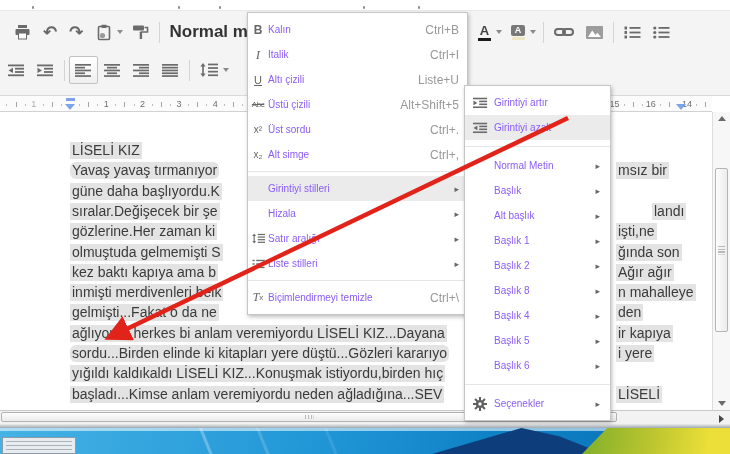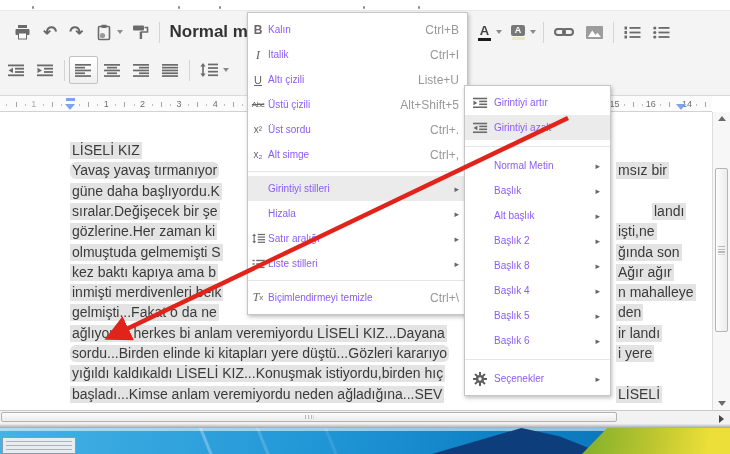--- a/index.html
+++ b/index.html
@@ -373,21 +373,21 @@
       <span class="dline" style="top: 233px; left: 70px; border-radius: 6px;">sordu...Birden elinde ki kitapları yere düştü...Gözleri kararıyo</span>
       <span class="dline" style="top: 253.3px; left: 70px;">yığıldı kaldıkaldı LİSELİ KIZ...Konuşmak istiyordu,birden hıç</span>
       <span class="dline" style="top: 273.6px; left: 70px;">başladı...Kimse anlam veremiyordu neden ağladığına...SEV</span>
       <span class="dline" style="top: 50.3px; left: 616px;">msız bir</span>
       <span class="dline" style="top: 90.9px; left: 616px; margin-left: 36px;">landı</span>
       <span class="dline" style="top: 111.2px; left: 616px;">işti,ne</span>
       <span class="dline" style="top: 131.5px; left: 616px;">ğında son</span>
       <span class="dline" style="top: 151.8px; left: 616px;">Ağır ağır</span>
       <span class="dline" style="top: 172.1px; left: 616px;">n mahalleye</span>
       <span class="dline" style="top: 192.4px; left: 616px;">den</span>
-      <span class="dline" style="top: 212.7px; left: 616px;">ir landı</span>
+      <span class="dline" style="top: 212.7px; left: 616px;">ir kapıya</span>
       <span class="dline" style="top: 233px; left: 616px; text-align: right;">i yere</span>
       <span class="dline" style="top: 273.6px; left: 616px;">LİSELİ</span>
     </div>
 
   <div id="vscroll">
     <span class="sarr up"></span>
     <div id="vthumb">
         <span class="vgrip"></span>
       </div>
     <span class="sarr down"></span>
@@ -511,20 +511,25 @@
       <span class="arr"></span>
     </div>
     <div class="mi">
       <span class="ic"></span>
       <span class="lbl">Başlık</span>
       <span class="arr"></span>
     </div>
     <div class="mi">
       <span class="ic"></span>
       <span class="lbl">Alt başlık</span>
+      <span class="arr"></span>
+    </div>
+    <div class="mi">
+      <span class="ic"></span>
+      <span class="lbl">Başlık 1</span>
       <span class="arr"></span>
     </div>
     <div class="mi">
       <span class="ic"></span>
       <span class="lbl">Başlık 2</span>
       <span class="arr"></span>
     </div>
     <div class="mi">
       <span class="ic"></span>
       <span class="lbl">Başlık 8</span>

